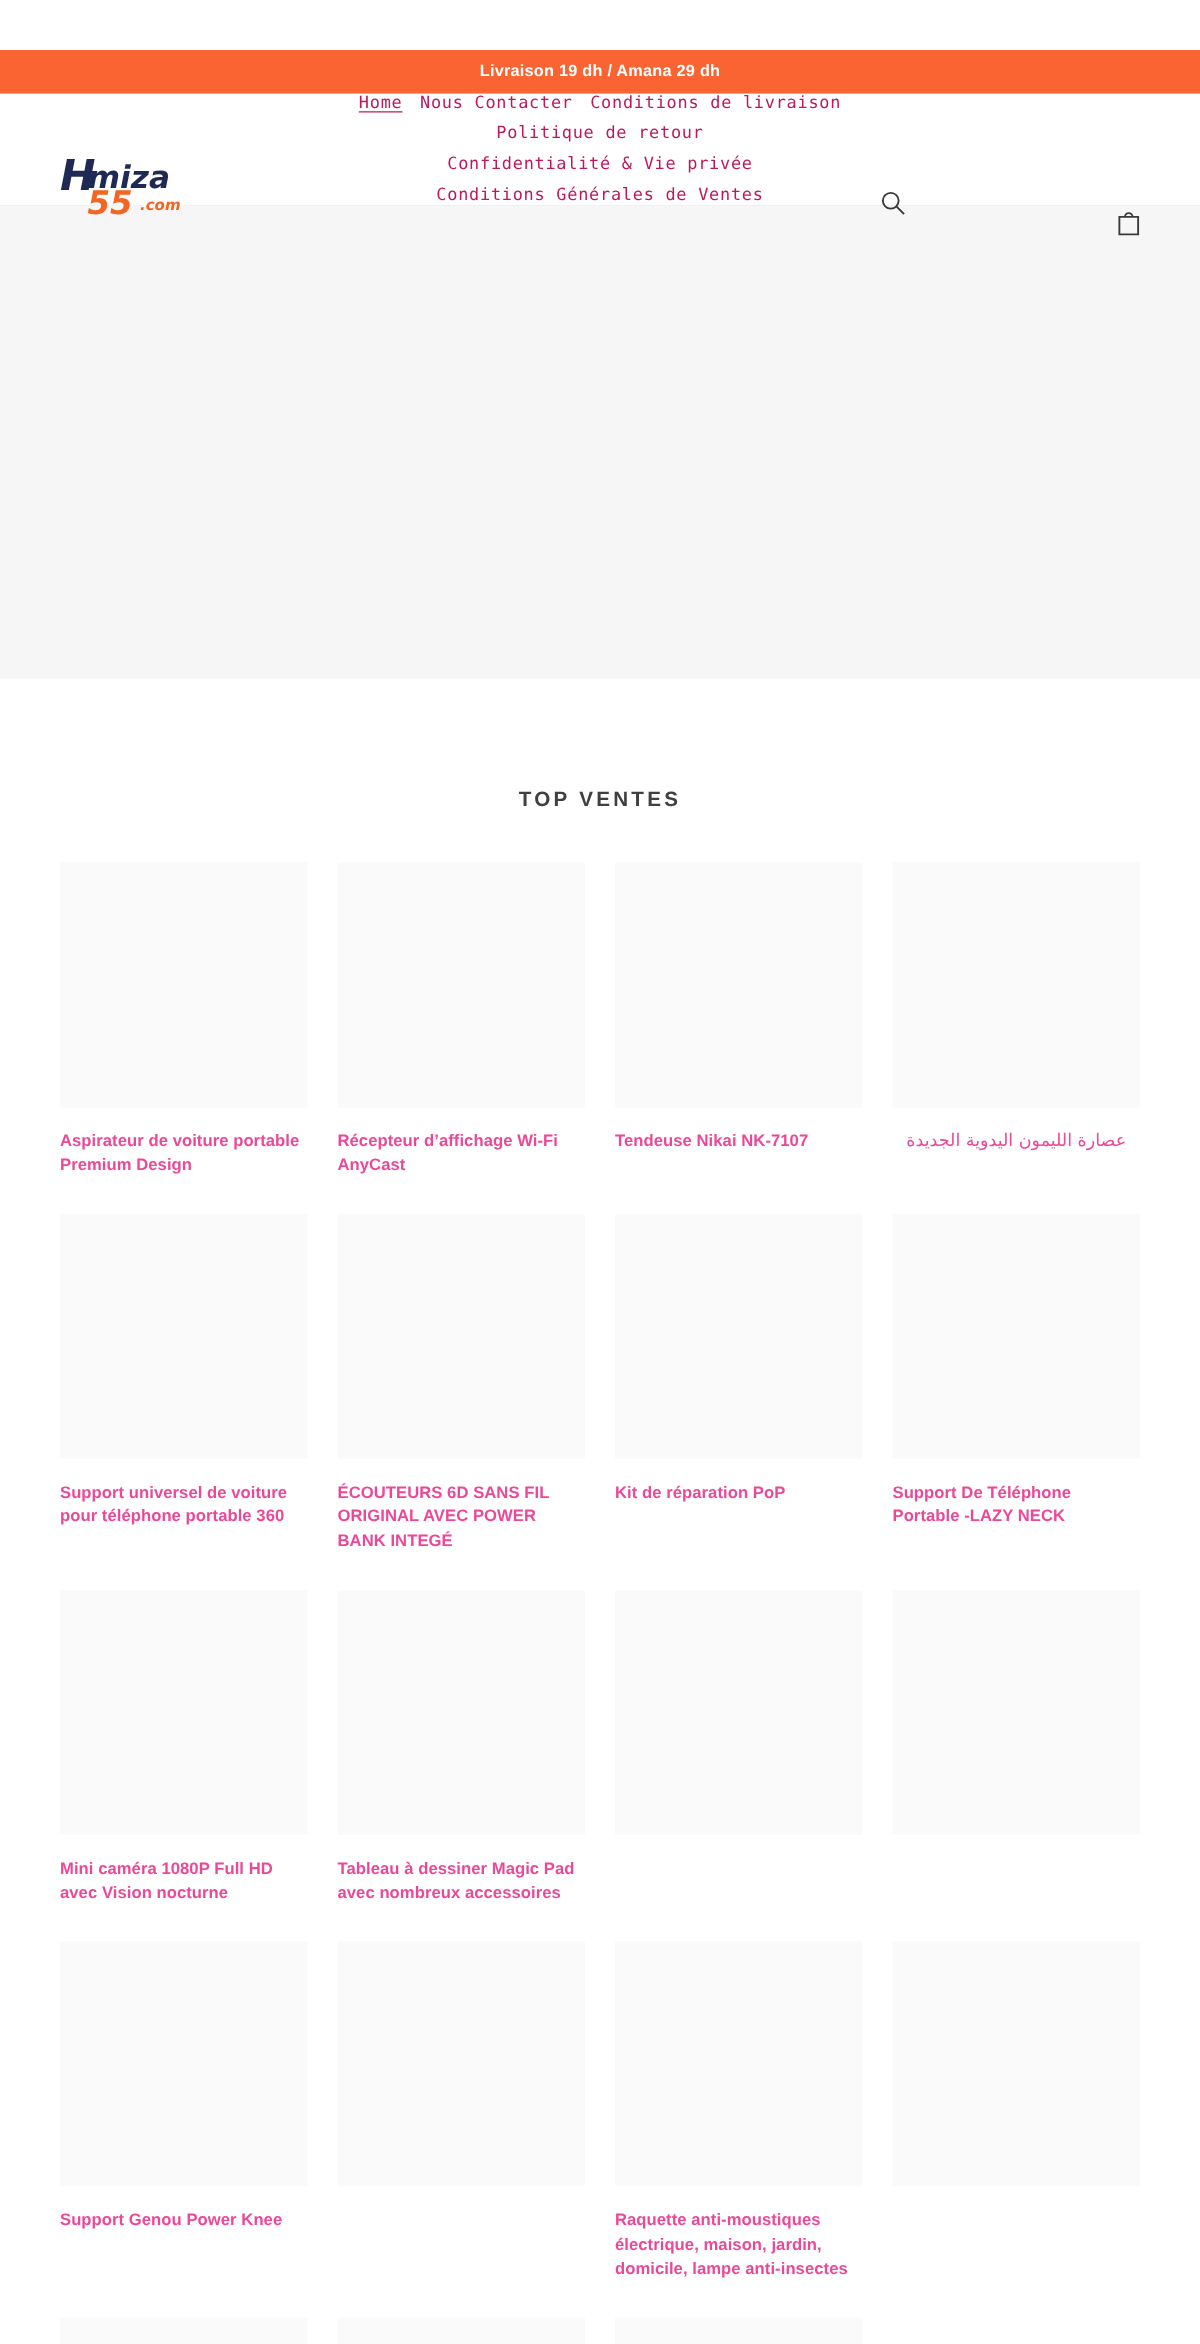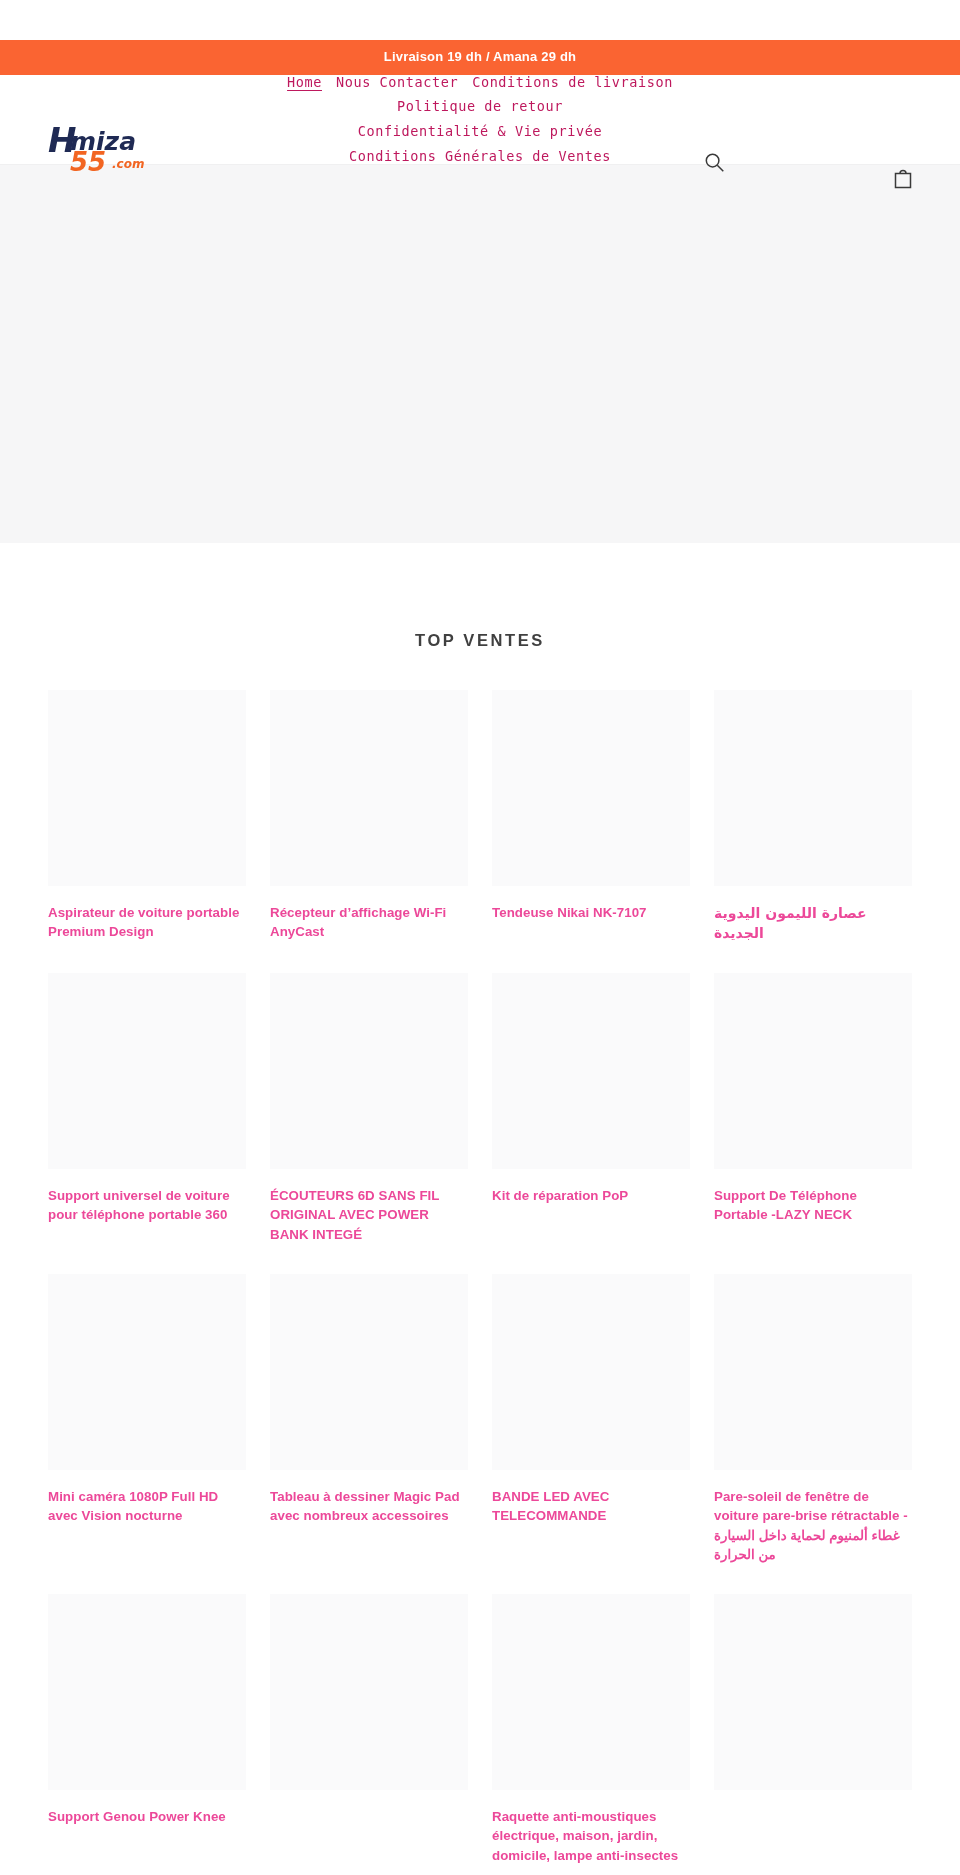--- a/index.html
+++ b/index.html
@@ -144,23 +144,23 @@
   .card-title {
     margin: 17px 0 0;
     font-size: 13.3px;
     font-weight: bold;
     line-height: 1.45;
     color: #ec4899;
     letter-spacing: .05px;
   }
   .card-title.rtl {
     direction: rtl;
-    text-align: left;
+    text-align: center;
     font-family: "DejaVu Sans", sans-serif;
-    font-weight: bold;
+    font-weight: normal;
     font-size: 14px;
   }
 </style>
 </head>
 <body>
 
 <div class="announcement">
   <span>Livraison 19 dh / Amana 29 dh</span>
 </div>
 
@@ -240,25 +240,23 @@
     <a href="#" class="card">
       <span class="card-media"></span>
       <p class="card-title">Mini caméra 1080P Full HD avec Vision nocturne</p>
     </a>
     <a href="#" class="card">
       <span class="card-media"></span>
       <p class="card-title">Tableau à dessiner Magic Pad avec nombreux accessoires</p>
     </a>
     <a href="#" class="card">
       <span class="card-media"></span>
-      <p class="card-title">BANDE LED AVEC TELECOMMANDE</p>
-    </a>
-    <a href="#" class="card">
-      <span class="card-media"></span>
-      <p class="card-title">Pare-soleil de fenêtre de voiture pare-brise rétractable - غطاء ألمنيوم لحماية داخل السيارة من الحرارة</p>
+    </a>
+    <a href="#" class="card">
+      <span class="card-media"></span>
     </a>
 
     <a href="#" class="card">
       <span class="card-media"></span>
       <p class="card-title">Support Genou Power Knee</p>
     </a>
     <a href="#" class="card">
       <span class="card-media"></span>
     </a>
     <a href="#" class="card">

